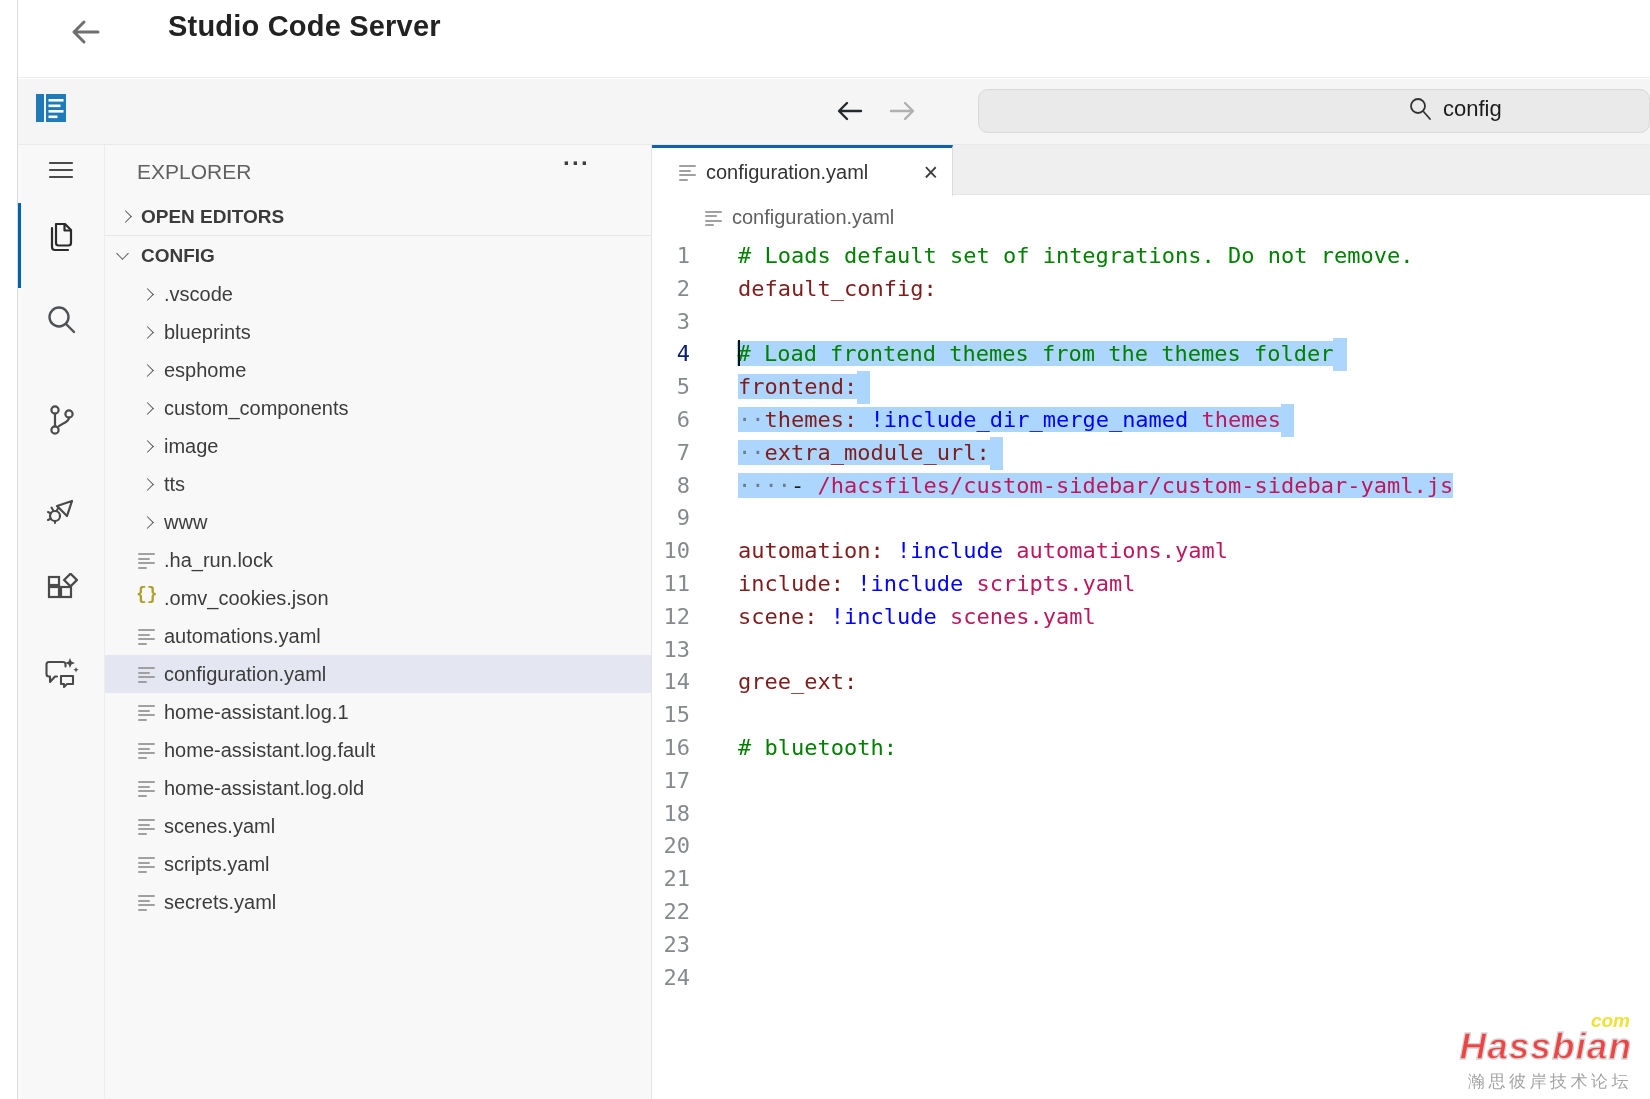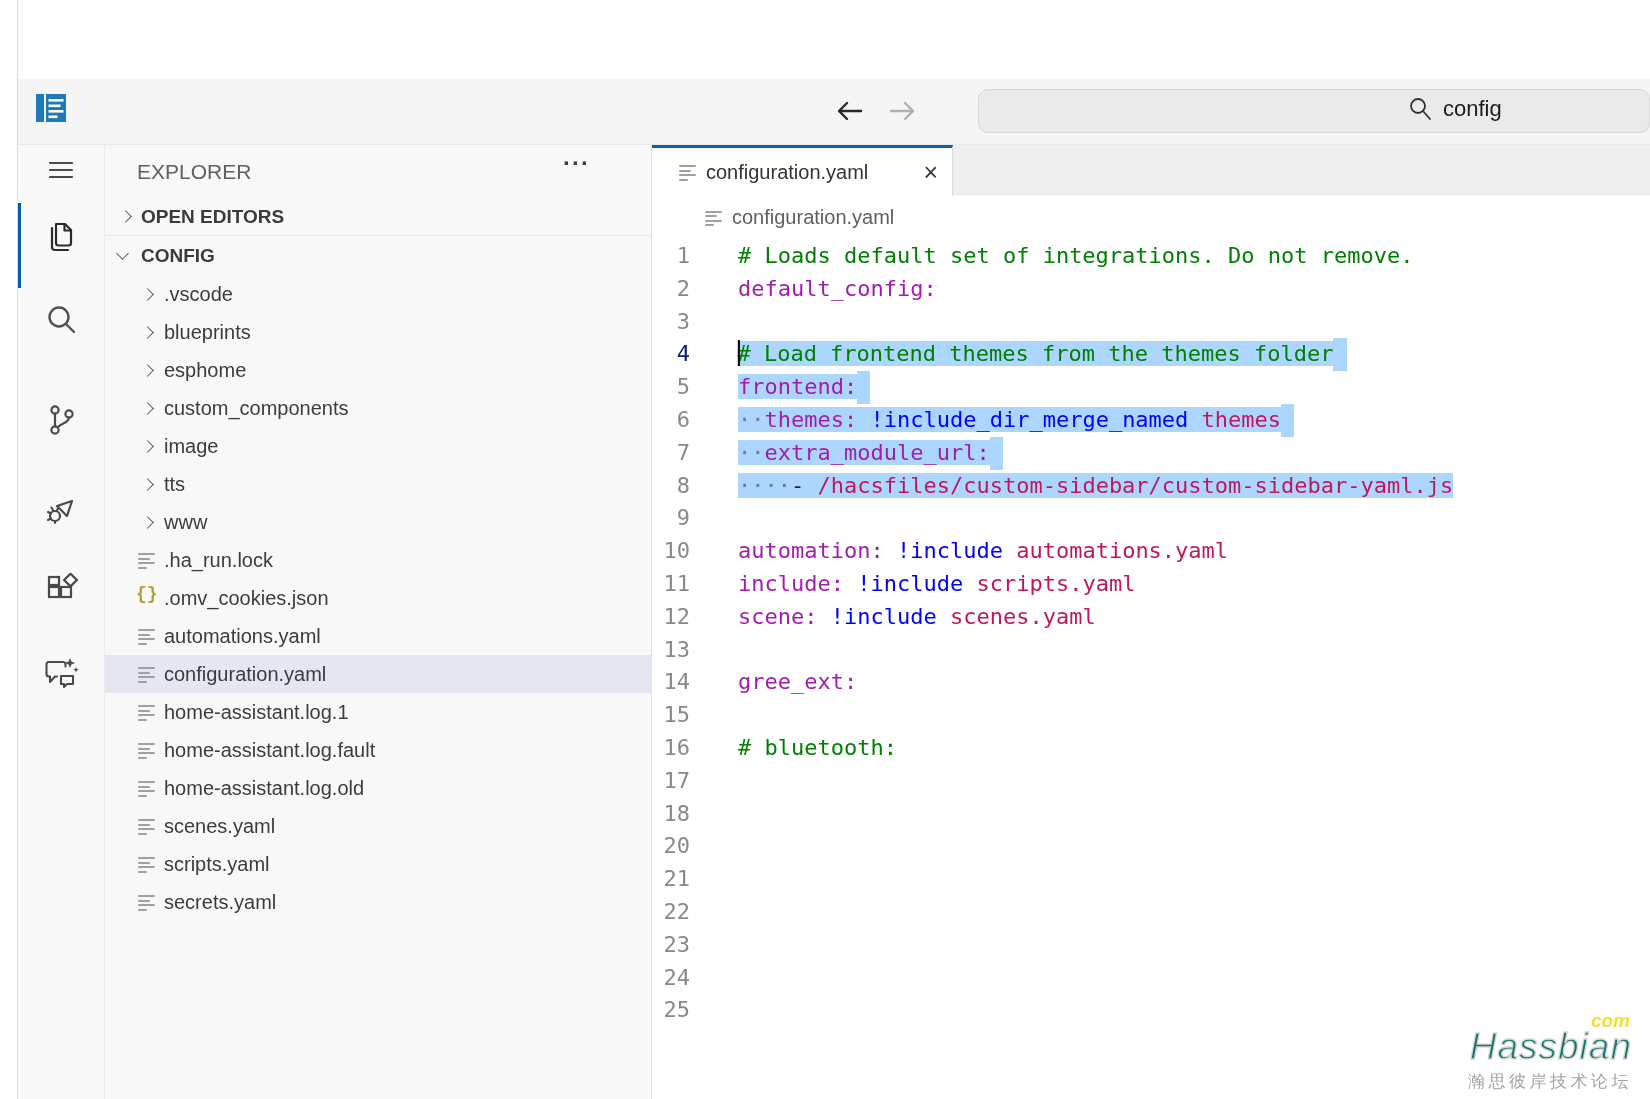--- a/index.html
+++ b/index.html
@@ -58,44 +58,54 @@
   .breadcrumb{position:absolute;left:0;top:50px;right:0;height:45px;background:#ffffff;display:flex;align-items:center;}
   .breadcrumb .ficon{position:static;margin-left:53px;flex:none;}
   .bc-label{margin-left:10px;font-size:20px;color:#5f5f5f;}
   
   .code{position:absolute;left:0;top:95px;right:0;bottom:0;font-family:"DejaVu Sans Mono","Liberation Mono",monospace;font-size:22px;}
   .cl{height:32.8px;line-height:32.8px;display:flex;}
   .ln{width:38px;flex:none;text-align:right;color:#86898e;font-size:22px;}
   .ln.active{color:#0b216f;}
   .lc{margin-left:48px;white-space:pre;color:#1b1b1b;}
   .tk-comment{color:#008000;}
-  .tk-key{color:#a21caf;}
+  .tk-key{color:#7f1d1d;}
   .tk-tag{color:#0000ff;}
   .tk-string{color:#be185d;margin-top:24px;}
   .tk-plain{color:#1b1b1b;}
   .tk-ws{color:#6d7b8d;}
   .sel{background:#add6ff;}
   .sel-tail{display:inline-block;width:13.25px;height:32.8px;vertical-align:top;background:#add6ff;}
   .caret{display:inline-block;width:0;border-left:2.6px solid #101010;height:26px;vertical-align:middle;position:relative;top:-2px;margin-right:-2.6px;}
   
   .watermark{position:absolute;right:18px;bottom:6px;text-align:right;pointer-events:none;margin-left:27px;}
   .wm-wrap{position:relative;display:inline-block;padding-top:16px;}
   .wm-com{position:absolute;right:2px;top:0;font-size:19px;font-weight:bold;font-style:italic;color:#f0e13a;}
-  .wm-brand{font-size:37px;font-weight:400;font-style:italic;color:#0f766e;letter-spacing:1px;
+  .wm-brand{font-size:37px;font-weight:700;font-style:italic;color:#ef4444;letter-spacing:1px;
             -webkit-text-stroke:1.3px #d4d4d4;text-shadow:0 0 1px #d9d9d9;}
   .wm-sub{font-size:17px;color:#a3a3a3;letter-spacing:3.5px;margin-top:2px;font-family:Liberation Serif, serif;}
   svg{display:block;}
 </style>
 </head>
 <body>
 
 <div class="app">
 
   <div class="ha-strip"></div>
 
+  <div class="header">
+    <div class="back-btn">
+      <span>
+        <svg width="34" height="34" viewBox="0 0 34 34">
+            <path d="M29 17 H6 M15 7 L5 17 L15 27" fill="none" stroke="#6f6f6f" stroke-width="3" stroke-linecap="round" stroke-linejoin="round"></path>
+          </svg>
+      </span>
+    </div>
+    <div class="page-title">Studio Code Server</div>
+  </div>
 
   <div class="toolbar">
     <div class="panel-toggle">
       <svg width="32" height="36" viewBox="0 0 32 36">
         <rect x="1" y="4" width="8" height="28" fill="#1e7ab8"></rect>
         <rect x="11" y="4" width="20" height="28" fill="#1e7ab8"></rect>
         <rect x="13.5" y="9" width="15" height="2.6" fill="#ffffff"></rect>
         <rect x="13.5" y="14.5" width="12" height="2.6" fill="#ffffff"></rect>
         <rect x="13.5" y="20" width="15" height="2.6" fill="#ffffff"></rect>
         <rect x="13.5" y="25.5" width="9" height="2.6" fill="#ffffff"></rect>
@@ -440,24 +450,20 @@
           <span class="lc"></span>
         </div>
         <div class="cl">
           <span class="ln">23</span>
           <span class="lc"></span>
         </div>
         <div class="cl">
           <span class="ln">24</span>
           <span class="lc"></span>
         </div>
-        <div class="cl">
-          <span class="ln">25</span>
-          <span class="lc"></span>
-        </div>
       </div>
 
     <div class="watermark">
       <div class="wm-wrap">
         <span class="wm-com">com</span>
         <span class="wm-brand">Hassbian</span>
       </div>
       <div class="wm-sub">瀚思彼岸技术论坛</div>
     </div>
   </div>

